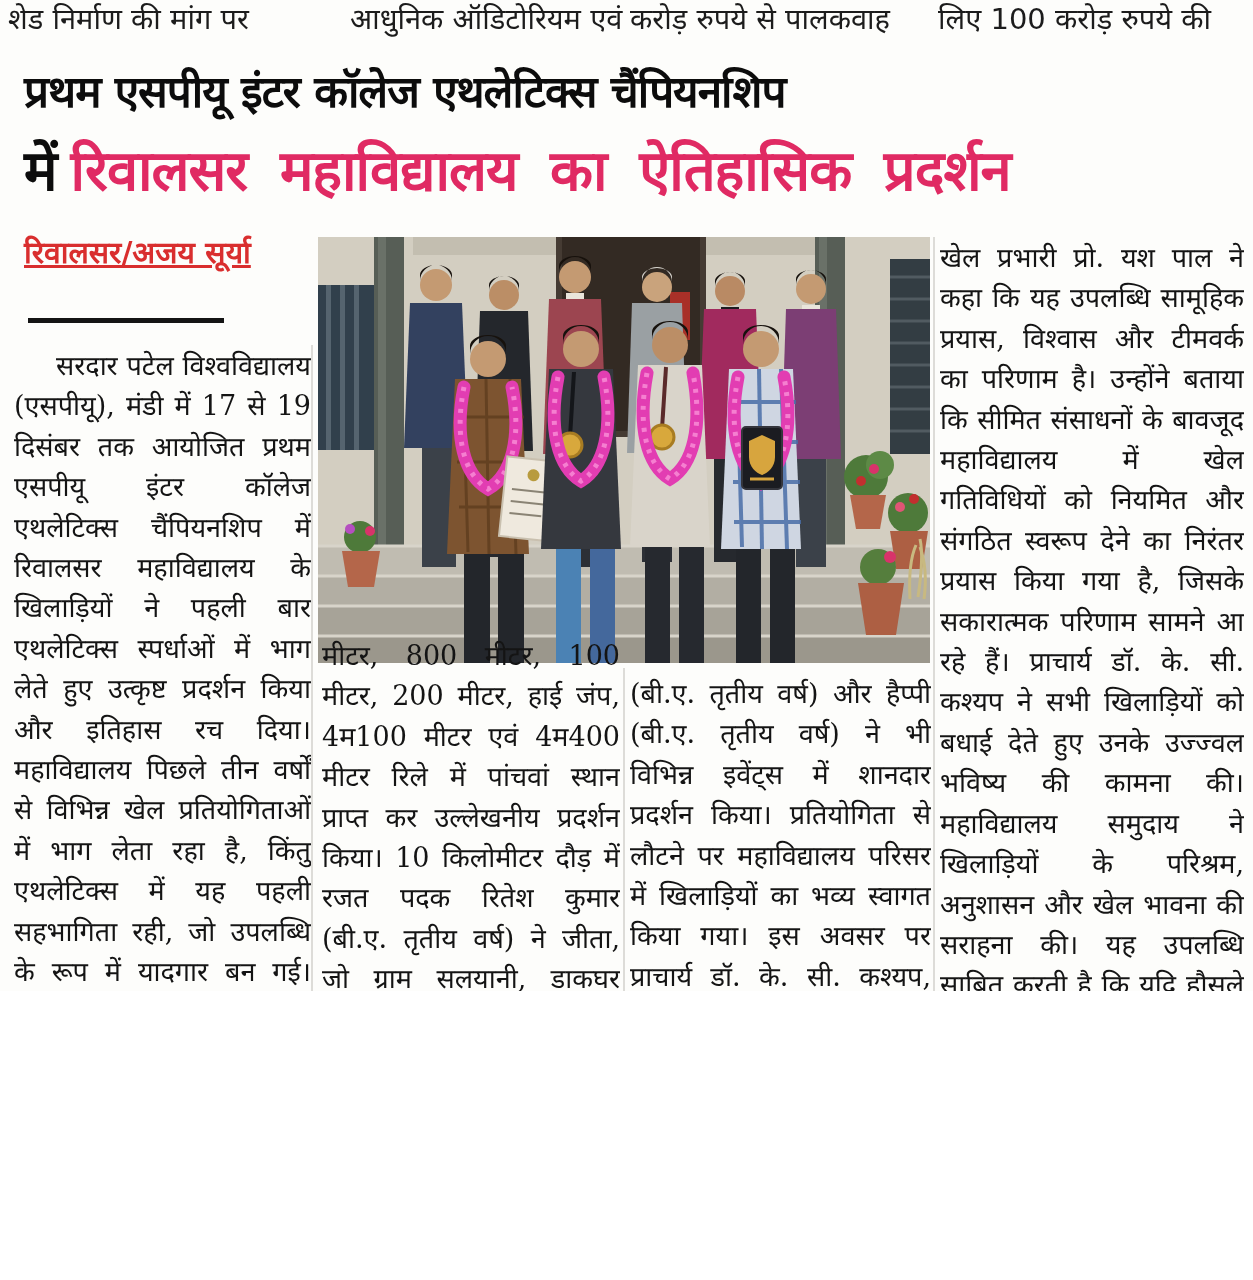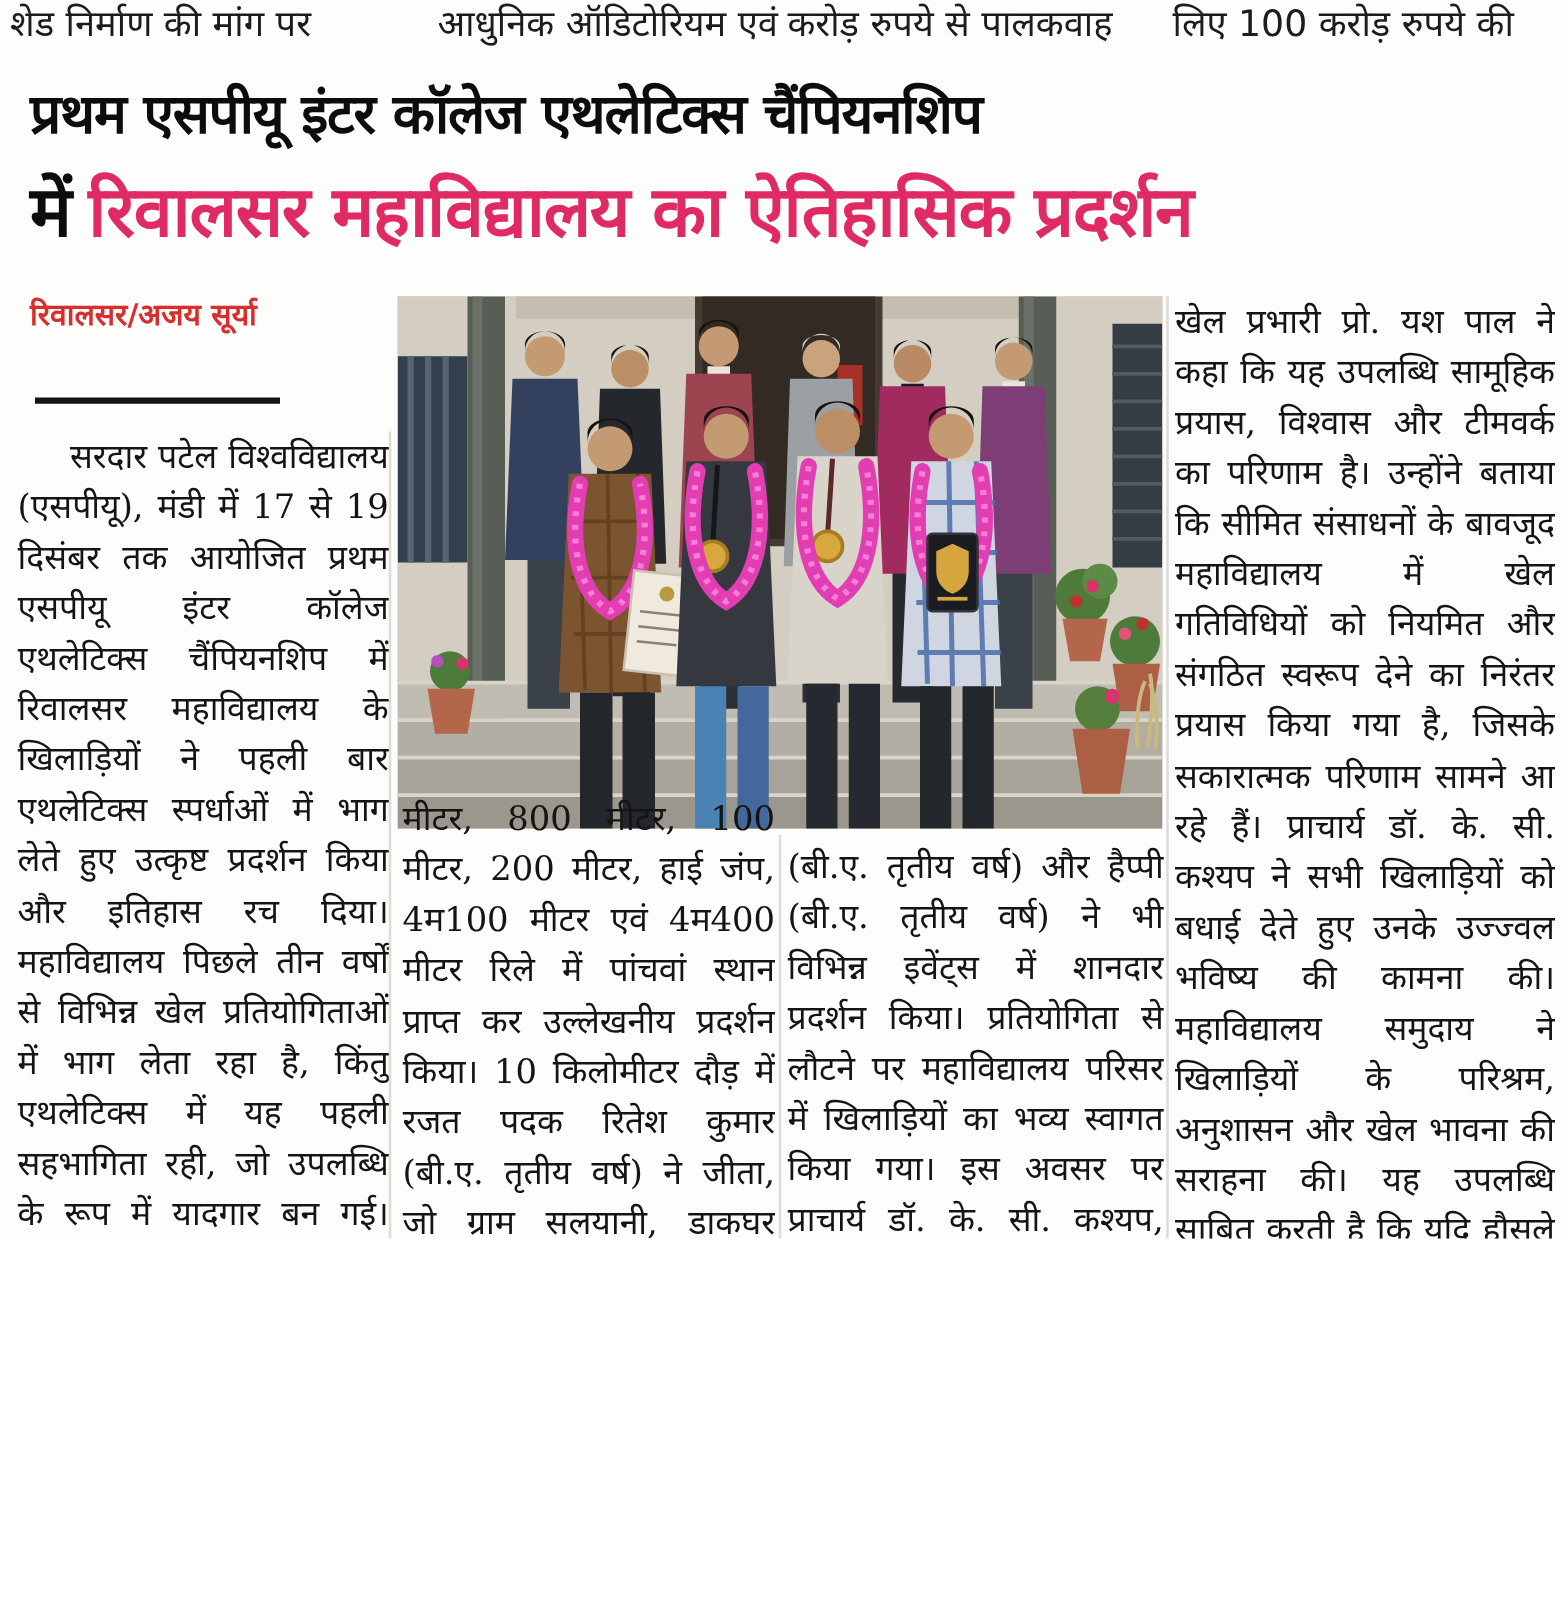--- a/index.html
+++ b/index.html
@@ -15,25 +15,25 @@
     position:absolute;top:0;font-size:29px;line-height:38px;color:#1c1c1c;
     white-space:nowrap;font-family:"DejaVu Sans","Liberation Sans",sans-serif;
   }
   .seg0{left:8px;}  .seg1{left:327px;margin-left:23px;} .seg2{left:630px;} .seg3{left:938px;}
   
   .headline{position:absolute;left:24px;top:52px;width:1212px;
     font-family:"DejaVu Sans","Liberation Sans",sans-serif;font-weight:bold;}
   .headline .l1{font-size:44px;line-height:80px;color:#0c0c0c;letter-spacing:-1px;white-space:nowrap;}
   .headline .l2{font-size:56px;line-height:78px;letter-spacing:-1px;white-space:nowrap;}
   .hl-black{color:#0c0c0c;}
-  .hl-pink{color:#e02a63;padding-left:14px;}
+  .hl-pink{color:#e02a63;padding-left:14px;font-family:Liberation Mono, monospace;}
   
   .byline{position:absolute;left:24px;top:232px;width:280px;
     font-family:"DejaVu Sans","Liberation Sans",sans-serif;
-    font-weight:bold;font-size:24px;line-height:41px;color:#d92e2e;}
+    font-weight:bold;font-size:30px;line-height:41px;color:#d92e2e;text-decoration:underline;}
   .byline-rule{position:absolute;left:28px;top:318px;width:196px;height:5px;background:#141414;}
   
   .photo{position:absolute;left:318px;top:237px;width:612px;height:426px;overflow:hidden;background:#d3cec1;}
   
   .col{position:absolute;text-align:justify;font-size:27px;line-height:40.4px;color:#141414;overflow:hidden;}
   .col1{left:14px;top:346px;width:297px;height:934px;text-indent:42px;}
   .col2{left:322px;top:636px;width:298px;height:609px;}
   .col3{left:630px;top:674px;width:301px;height:609px;}
   .col4{left:940px;top:238px;width:304px;height:928px;}
   

